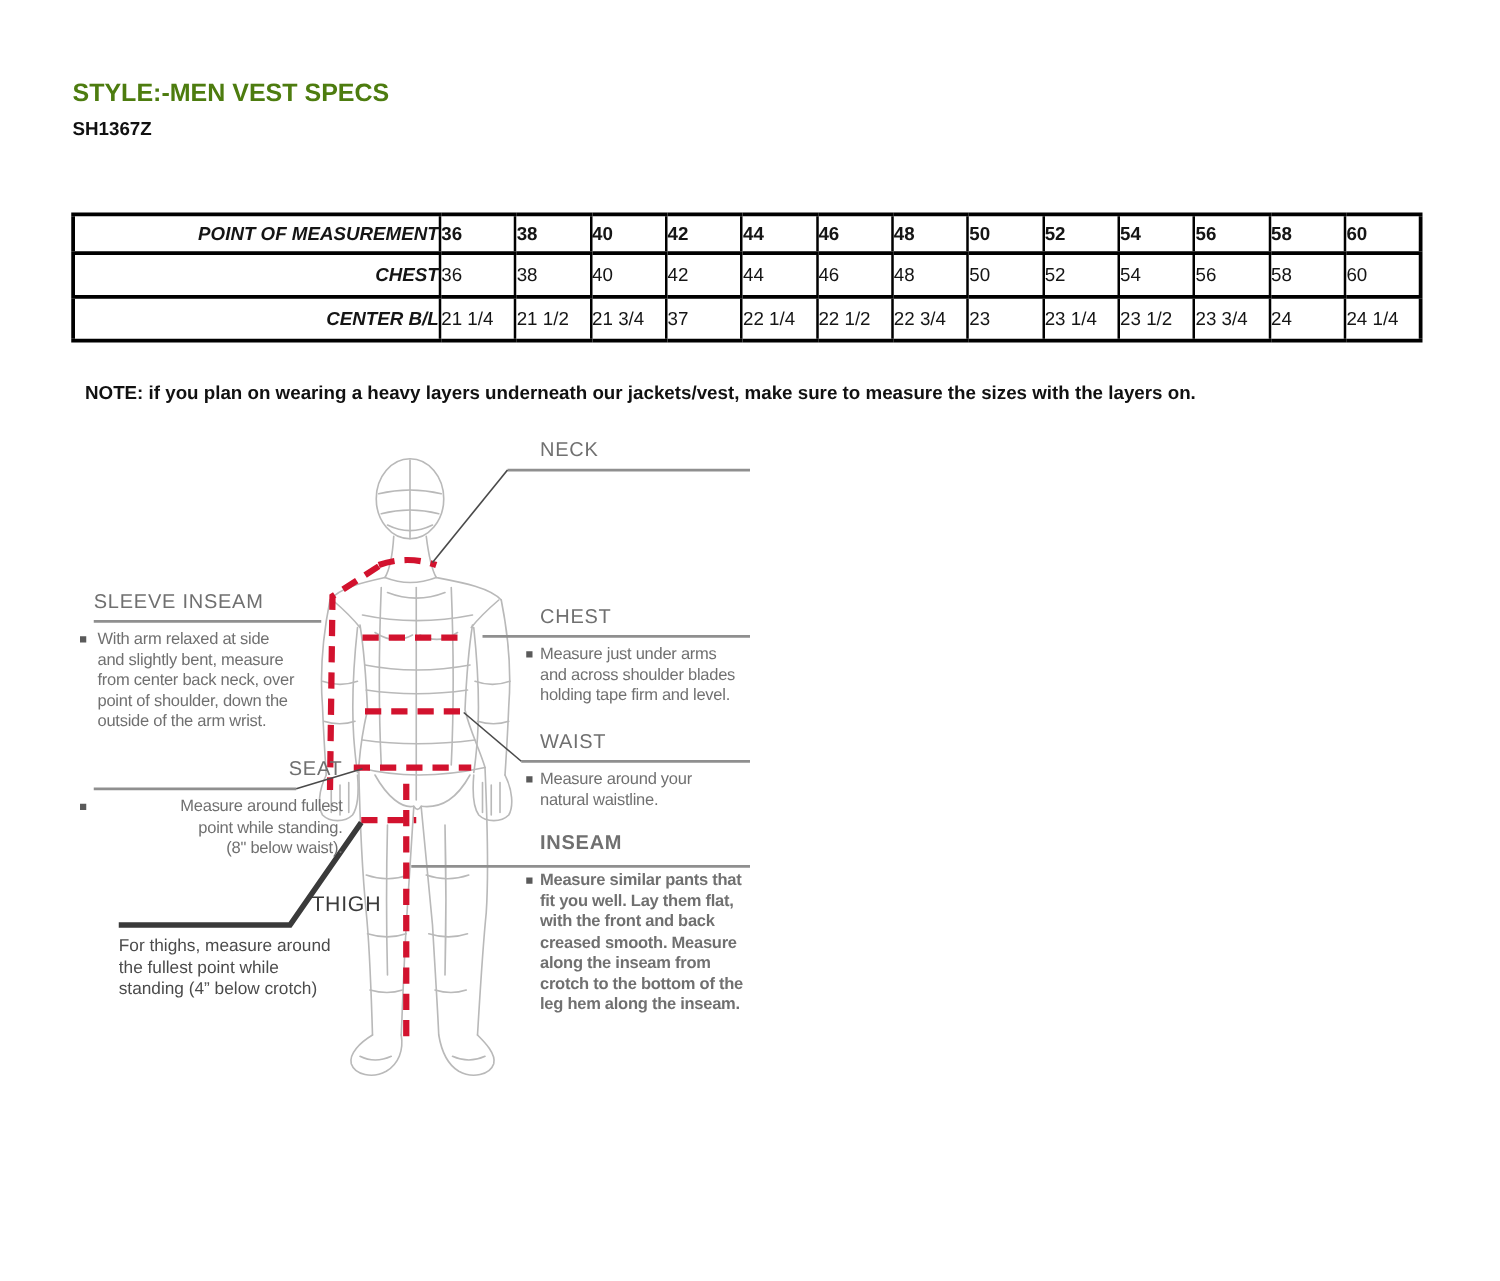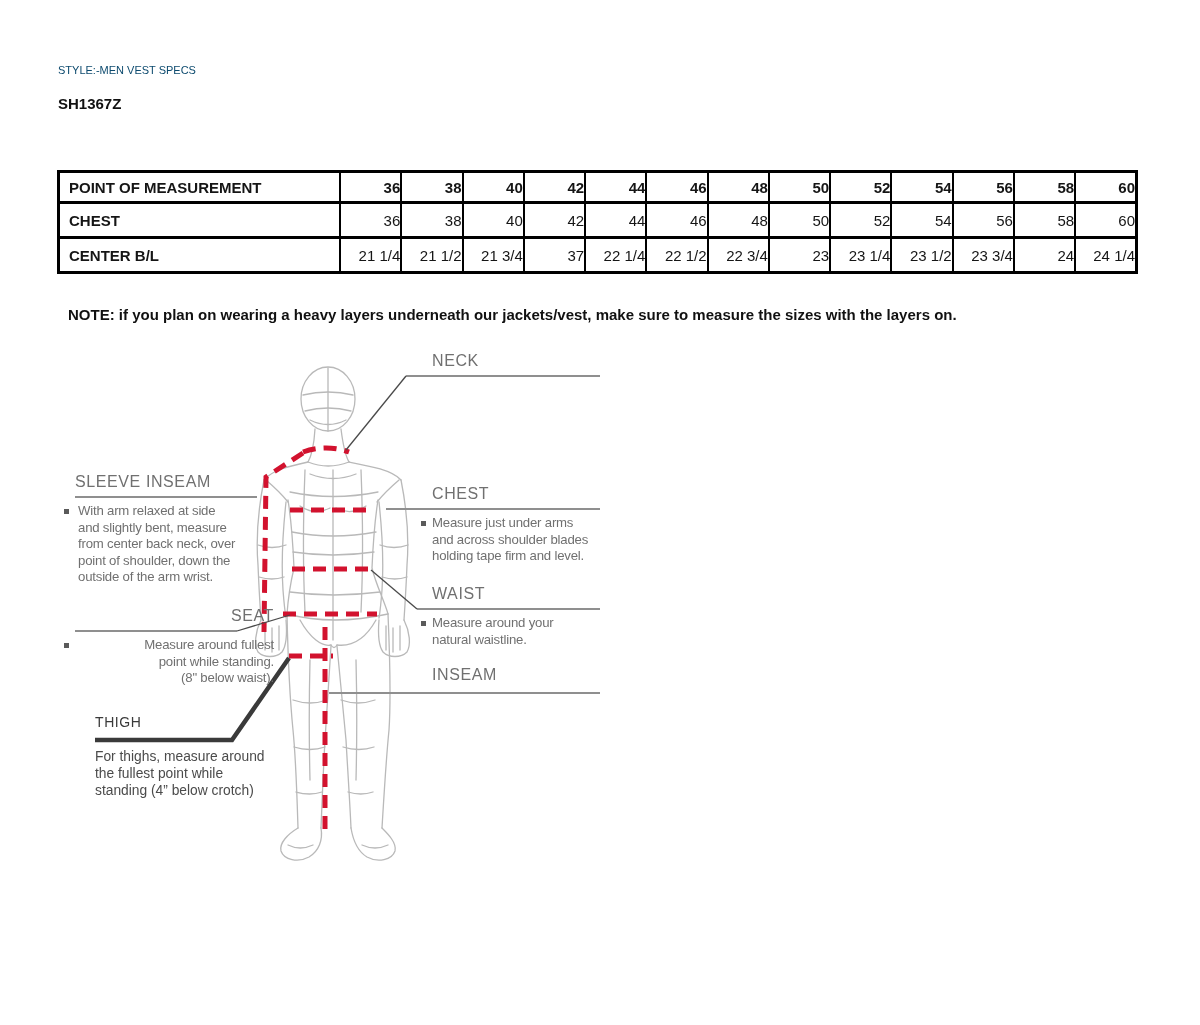--- a/index.html
+++ b/index.html
@@ -1,53 +1,53 @@
 <!DOCTYPE html>
 <html style="--measure: #d2122e; --wire: #b9b9b9; --label: #707070; --rule: #8f8f8f; --dark: #3a3a3a;"><head>
 <meta charset="utf-8">
 <style>
   :root{
     --measure:#d2122e; --wire:#b9b9b9; --label:#707070; --rule:#8f8f8f; --dark:#3a3a3a;
   }
   html,body{margin:0;padding:0;background:#ffffff;}
   body{width:1200px;height:1025px;position:relative;overflow:hidden;
        font-family:"Liberation Sans",sans-serif;}
-  .doc-title{position:absolute;left:58px;top:64px;font-size:11px;font-weight:normal;color:#0c4a6e;}
+  .doc-title{position:absolute;left:58px;top:64px;font-size:20px;font-weight:bold;color:#4d7c0f;}
   .style-code{position:absolute;left:58px;top:95px;font-size:15px;font-weight:bold;color:#111;}
   .note{position:absolute;left:58px;top:306px;font-size:15px;font-weight:bold;color:#111;white-space:pre;margin-left:10px;}
 
   table.size-table{position:absolute;left:57px;top:170px;width:1081px;
     border-collapse:collapse;table-layout:fixed;border:3px solid #000;}
   .size-table th,.size-table td{border:2px solid #000;border-top-width:3px;border-bottom-width:3px;
-    font-size:15px;color:#151515;text-align:right;padding:0;}
+    font-size:15px;color:#151515;text-align:left;padding:0;}
   .size-table th{height:28px;font-weight:bold;}
   .size-table td{height:32px;font-weight:normal;}
-  .size-table .rowlabel{width:270px;text-align:left;padding-left:9px;font-weight:bold;}
+  .size-table .rowlabel{width:270px;text-align:right;padding-left:21px;font-weight:bold;font-style:italic;}
 
   .diagram-svg{position:absolute;left:0;top:0;pointer-events:none;}
   .wire{stroke:var(--wire);stroke-width:1.3;fill:none;stroke-linecap:round;}
   .measure-line{stroke:var(--measure);stroke-width:5;fill:none;stroke-dasharray:13 8;}
   .rule-line{stroke:var(--rule);stroke-width:2.2;fill:none;}
   .leader-line{stroke:#4a4a4a;stroke-width:1.3;fill:none;}
   .dark-line{stroke:var(--dark);stroke-width:4.5;fill:none;stroke-linejoin:miter;}
 
   .sec{position:absolute;width:210px;}
   .sec-title{font-size:16px;letter-spacing:0.6px;color:var(--label);margin:0 0 0 11px;height:24px;}
   .sec-body{position:relative;font-size:13.2px;line-height:16.5px;color:var(--label);
     white-space:pre;margin-top:6px;padding-left:11px;letter-spacing:-0.2px;}
   .sec.leftcol .sec-body{padding-left:14px;}
   .sec-body.bulleted::before{content:"";position:absolute;left:0;top:6px;width:5px;height:5px;background:#5a5a5a;}
   #sec-neck{left:421px;top:352px;}
   #sec-chest{left:421px;top:485px;}
   #sec-waist{left:421px;top:585px;}
-  #sec-inseam{left:421px;top:666px;}
+  #sec-inseam{left:421px;top:666px;font-weight:bold;}
   #sec-sleeve{left:64px;top:473px;}
   #sec-seat{left:64px;top:607px;text-align:right;}
   #sec-thigh{left:95px;top:714px;}
-  #sec-thigh .sec-title{color:var(--dark);font-size:14px;margin-left:0;}
+  #sec-thigh .sec-title{color:var(--dark);font-size:17px;margin-left:0;text-align:right;}
   #sec-thigh .sec-body{color:#4b4b4b;font-size:13.8px;line-height:17px;padding-left:0;margin-top:10px;letter-spacing:0;}
 </style>
 </head>
 <body>
 
 <div class="doc-title">STYLE:-MEN VEST SPECS</div>
 <div class="style-code">SH1367Z</div>
 
 <table class="size-table">
   <thead>
@@ -205,20 +205,27 @@
 and across shoulder blades
 holding tape firm and level.</div>
   </div>
 <div class="sec" id="sec-waist">
     <div class="sec-title">WAIST</div>
     <div class="sec-body bulleted">Measure around your
 natural waistline.</div>
   </div>
 <div class="sec" id="sec-inseam">
     <div class="sec-title">INSEAM</div>
+    <div class="sec-body bulleted">Measure similar pants that
+fit you well. Lay them flat,
+with the front and back
+creased smooth. Measure
+along the inseam from
+crotch to the bottom of the
+leg hem along the inseam.</div>
   </div>
 <div class="sec leftcol" id="sec-sleeve">
     <div class="sec-title">SLEEVE INSEAM</div>
     <div class="sec-body bulleted">With arm relaxed at side
 and slightly bent, measure
 from center back neck, over
 point of shoulder, down the
 outside of the arm wrist.</div>
   </div>
 <div class="sec leftcol" id="sec-seat">

